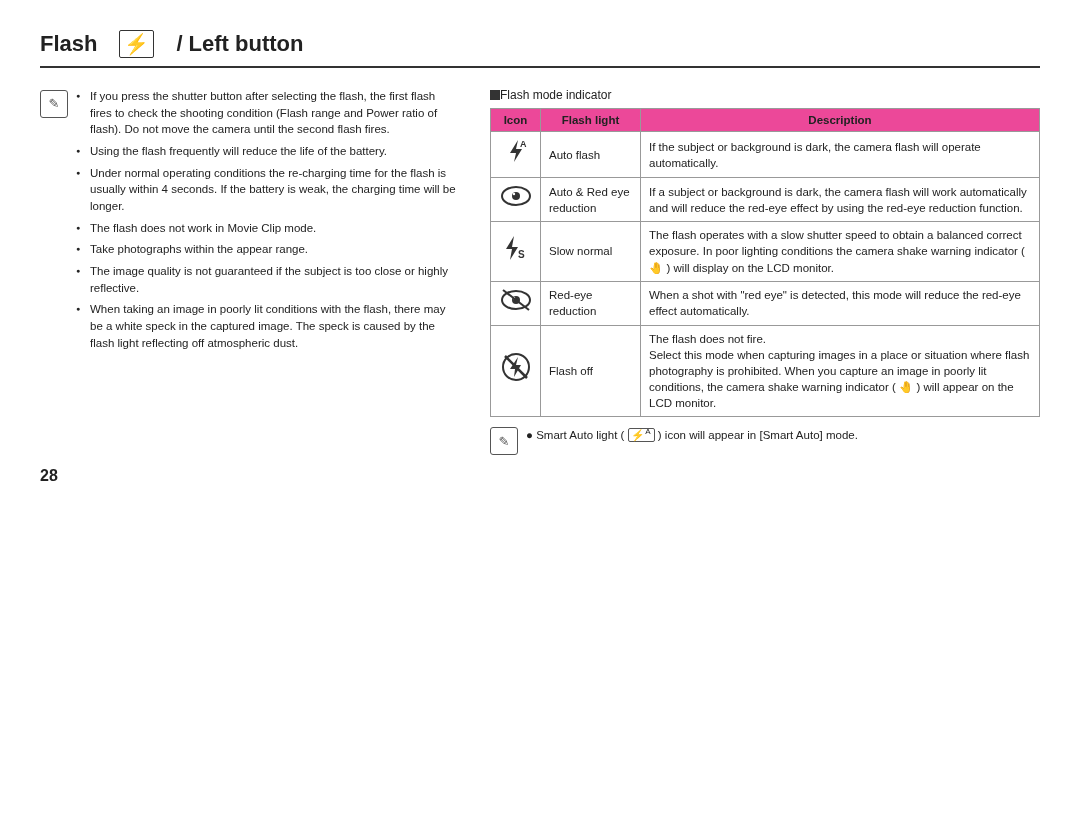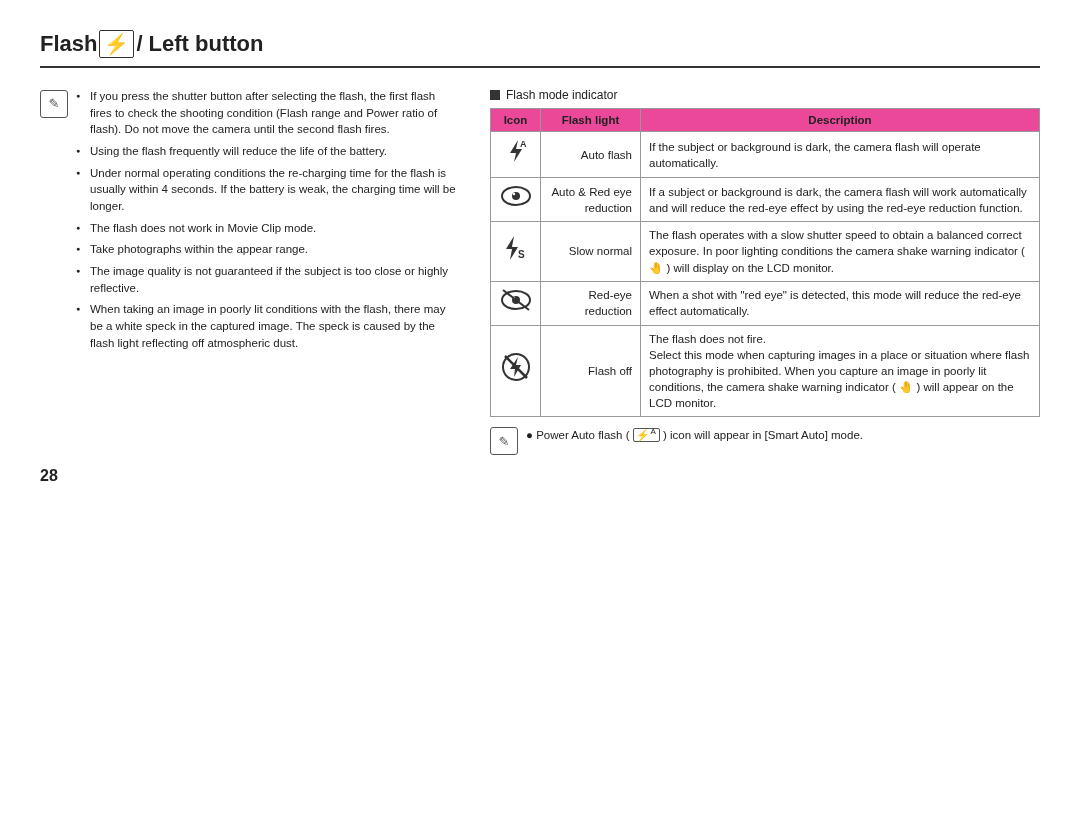--- a/index.html
+++ b/index.html
@@ -13,21 +13,21 @@
       padding: 30px 40px 30px 40px;
     }
     .page-title {
       font-size: 22px;
       font-weight: bold;
       border-bottom: 2px solid #333;
       padding-bottom: 8px;
       margin-bottom: 20px;
       display: flex;
       align-items: center;
-      gap: 2px;
+      gap: 22px;
     }
     .content-area {
       display: flex;
       gap: 30px;
     }
     .left-column {
       flex: 0 0 420px;
       font-size: 11.5px;
       line-height: 1.5;
     }
@@ -68,21 +68,20 @@
     .bullet-list li::before {
       content: '●';
       position: absolute;
       left: 0;
       font-size: 7px;
       top: 3px;
     }
     .section-header {
       display: flex;
       align-items: center;
-      gap: 6px;
       margin-bottom: 6px;
       font-size: 12px;
     }
     .section-header .sq {
       width: 10px;
       height: 10px;
       background: #333;
       display: inline-block;
     }
     table.flash-table {
@@ -102,21 +101,21 @@
       padding: 5px 8px;
       vertical-align: middle;
       line-height: 1.4;
     }
     table.flash-table td.icon-cell {
       text-align: center;
       width: 50px;
       font-size: 18px;
     }
     table.flash-table td.mode-cell {
-      text-align: right;
+      text-align: left;
       width: 100px;
     }
     table.flash-table td.desc-cell {
       text-align: left;
     }
     .bottom-note {
       display: flex;
       gap: 8px;
       margin-top: 10px;
       font-size: 11.5px;
@@ -243,21 +242,21 @@
           <td class="mode-cell">Flash off</td>
           <td class="desc-cell" style="white-space: pre-line;">The flash does not fire.
 Select this mode when capturing images in a place or situation where flash photography is prohibited. When you capture an image in poorly lit conditions, the camera shake warning indicator ( 🤚 ) will appear on the LCD monitor.</td>
         </tr>
       </tbody>
     </table>
 
     <div class="bottom-note">
       <div class="bottom-note-icon">✎</div>
       <div>
-        <span>● Power Auto flash (</span>
+        <span>● Smart Auto light (</span>
         <span style="border:1px solid #555; padding:0px 3px; font-size:11px; border-radius:2px;">⚡<sup style="font-size:8px;">A</sup></span>
         <span> ) icon will appear in [Smart Auto] mode.</span>
       </div>
     </div>
 
   </div>
 </div>
 
 <div class="page-number">28</div>
 

